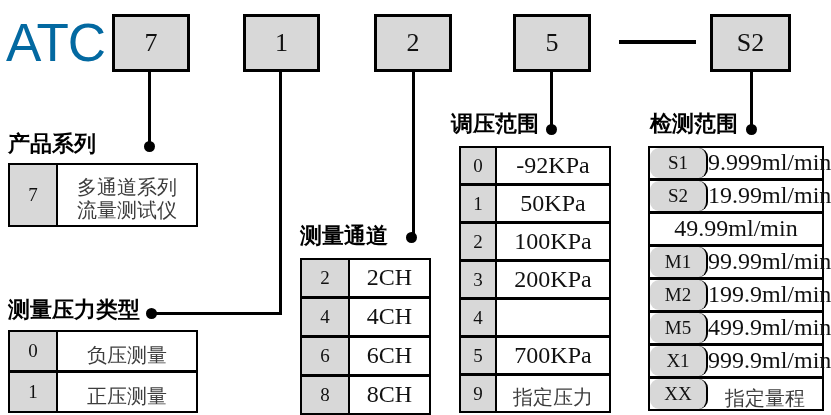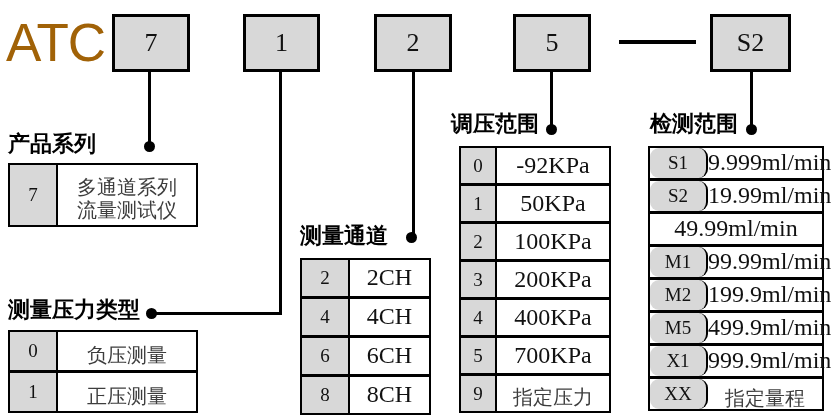--- a/index.html
+++ b/index.html
@@ -2,21 +2,21 @@
 <html><head>
 <meta charset="utf-8">
 <style>
   html,body{margin:0;padding:0;background:#fff;}
   .canvas{
     position:relative;width:831px;height:415px;background:#ffffff;
     font-family:"Liberation Sans",sans-serif;overflow:hidden;
   }
   .brand{
     position:absolute;left:6px;top:16px;font-size:53px;line-height:1;
-    color:#a16207;letter-spacing:-1px;font-weight:400;
+    color:#0369a1;letter-spacing:-1px;font-weight:400;
     font-family:"Liberation Sans",sans-serif;
   }
   .code-box{
     position:absolute;top:14px;height:58px;box-sizing:border-box;
     background:#d8d8d8;border:3px solid #000;text-align:center;
     font-family:"Liberation Serif",serif;font-size:26px;line-height:52px;color:#111;
   }
   .b7{left:112px;width:78px;}
   .b1{left:243px;width:77px;}
   .b2{left:374px;width:78px;}
@@ -136,21 +136,20 @@
     <div class="row">
       <div class="key">2</div>
       <div class="val">100KPa</div>
     </div>
     <div class="row">
       <div class="key">3</div>
       <div class="val">200KPa</div>
     </div>
     <div class="row">
       <div class="key">4</div>
-      <div class="val">400KPa</div>
     </div>
     <div class="row">
       <div class="key">5</div>
       <div class="val">700KPa</div>
     </div>
     <div class="row">
       <div class="key">9</div>
       <div class="val cjk">指定压力</div>
     </div>
   </div>

